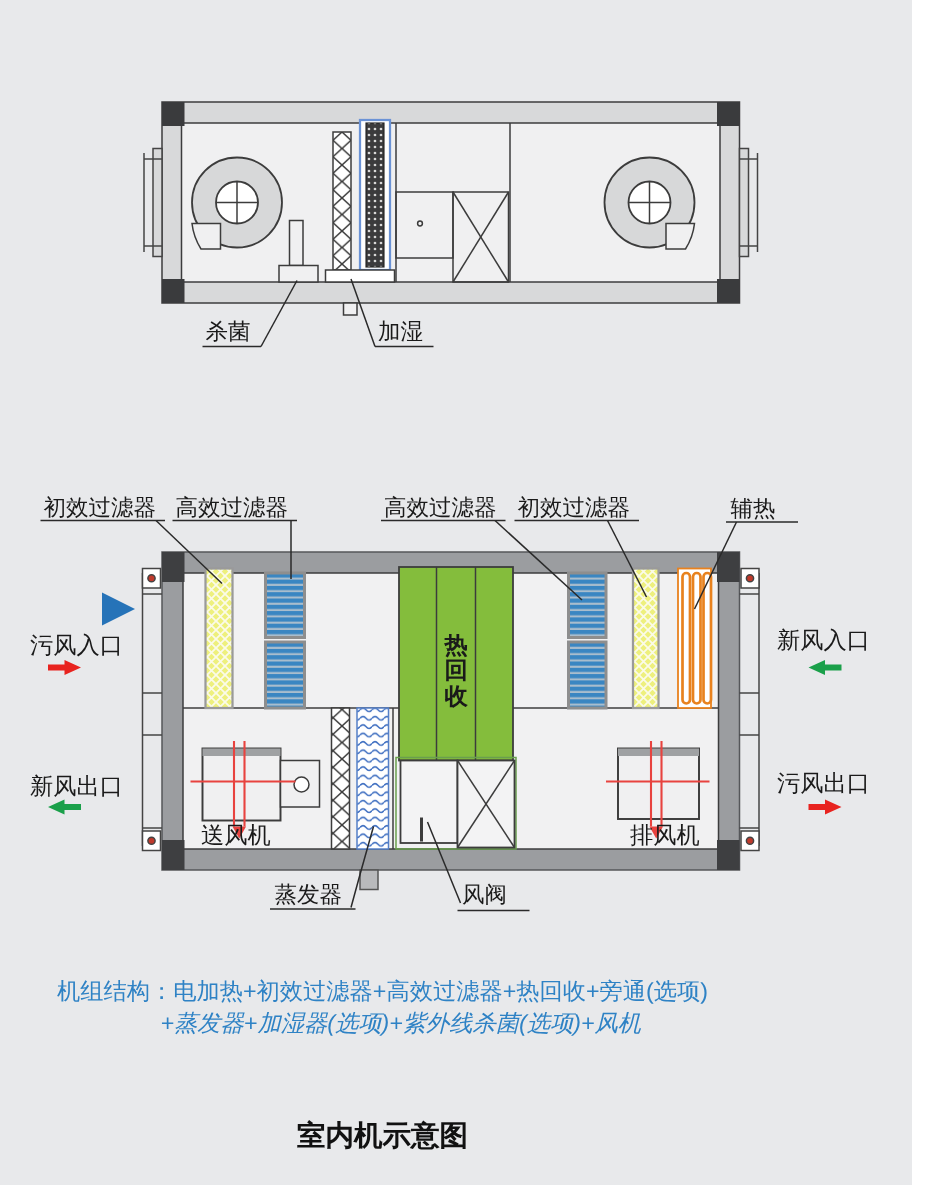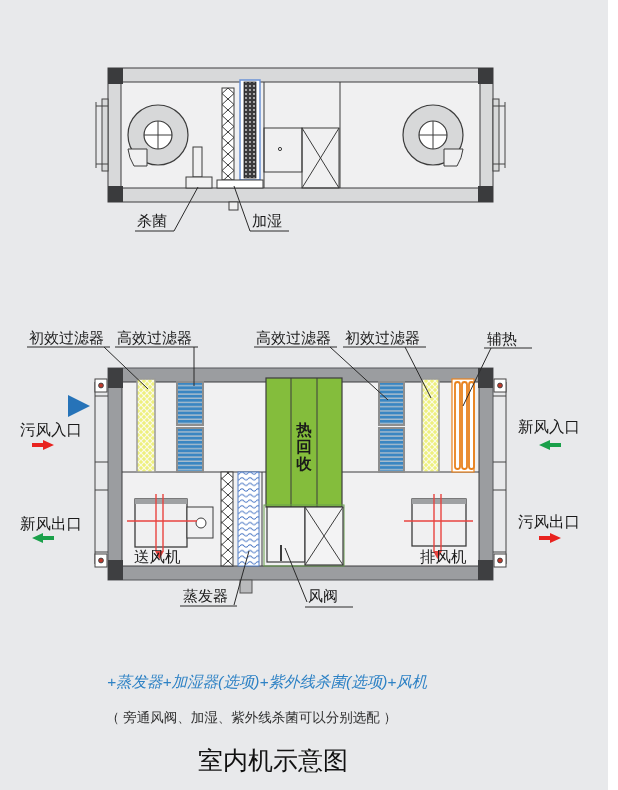--- a/index.html
+++ b/index.html
@@ -15,21 +15,21 @@
     font-family:"Liberation Sans",sans-serif;
     fill:#1a1a1a;
   }
   .callout{font-size:15px;}
   .port{font-size:15.5px;}
   .fanlabel{font-size:15.5px;}
   .hrchar{font-size:15.5px;font-weight:bold;}
   .footer-line{position:absolute;white-space:nowrap;}
   .struct{color:#2e82c5;font-size:15.5px;}
   .note{color:#2f2f2f;font-size:13.5px;}
-  .title{color:#111;font-size:25px;font-weight:normal;}
+  .title{color:#111;font-size:19px;font-weight:bold;}
 </style>
 </head>
 <body>
 
 <div class="page">
 
   <svg class="abs" style="left:0;top:0;" width="618" height="250" viewBox="0 0 618 250">
     <defs>
       <pattern id="t-truss" width="12" height="11" patternUnits="userSpaceOnUse">
         <rect width="12" height="11" fill="#ffffff"></rect>
@@ -288,17 +288,17 @@
       <line x1="180" y1="606" x2="237" y2="606" stroke="#2a2a2a" stroke-width="1"></line>
       <polyline points="249,551 240,583 234,605" fill="none" stroke="#2a2a2a" stroke-width="1"></polyline>
     </g>
     <g>
       <text x="308" y="601" class="callout">风阀</text>
       <line x1="305" y1="607" x2="353" y2="607" stroke="#2a2a2a" stroke-width="1"></line>
       <line x1="285" y1="548" x2="307" y2="602" stroke="#2a2a2a" stroke-width="1"></line>
     </g>
   </svg>
 
+  <div class="footer-line struct" style="left:38px;top:651px;">机组结构：电加热+初效过滤器+高效过滤器+热回收+旁通(选项)</div>
   <div class="footer-line struct" style="left:107px;top:672px;font-style:italic;">+蒸发器+加湿器(选项)+紫外线杀菌(选项)+风机</div>
-  <div class="footer-line note" style="left:106px;top:709px;">（ 旁通风阀、加湿、紫外线杀菌可以分别选配 ）</div>
   <div class="footer-line title" style="left:198px;top:744px;">室内机示意图</div>
 
 </div>
 
 </body></html>

